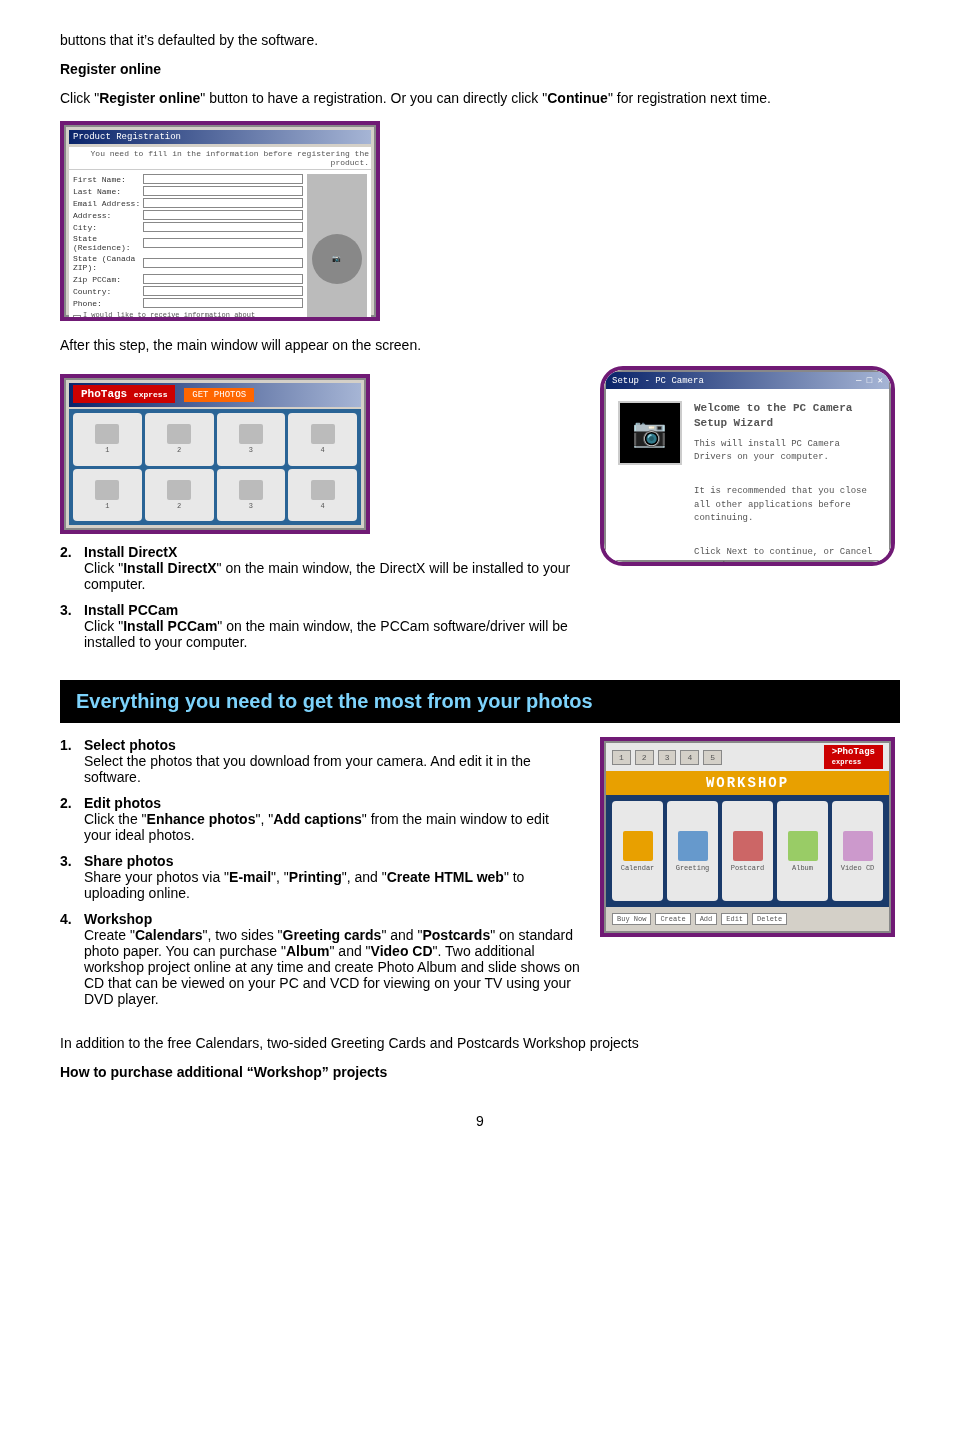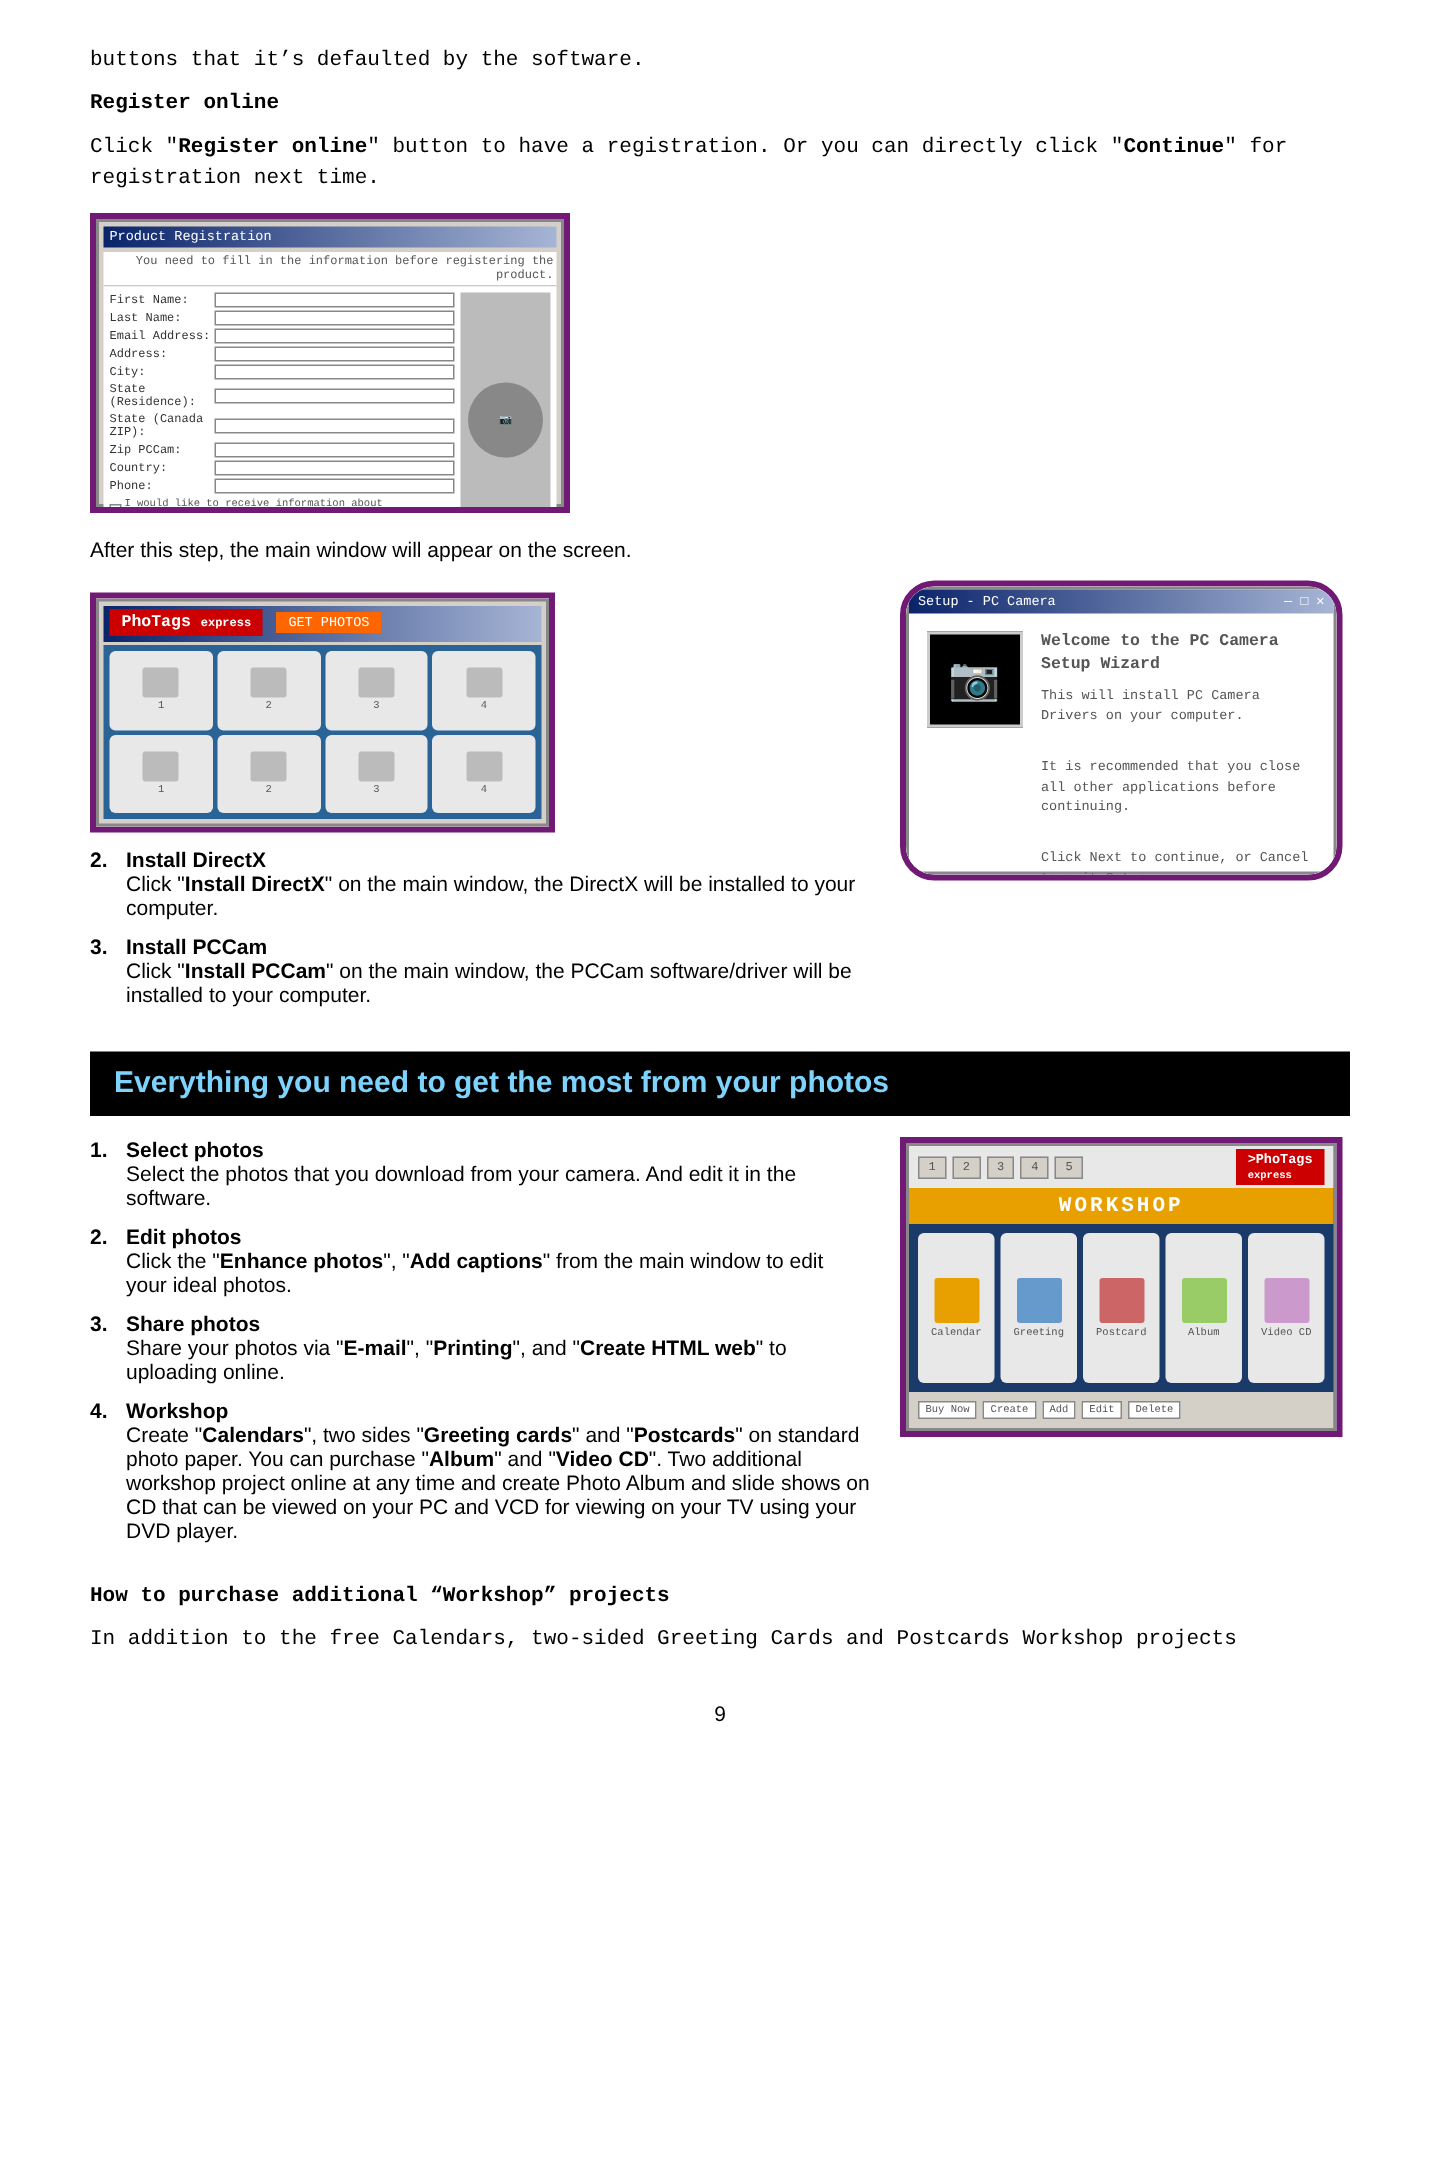--- a/index.html
+++ b/index.html
@@ -11,21 +11,21 @@
       width: 960px;
       min-height: 1447px;
       padding: 30px 60px 40px 60px;
     }
     .page-content {
       max-width: 840px;
       margin: 0 auto;
     }
     p { margin-bottom: 8px; line-height: 1.5; }
     .bold { font-weight: bold; }
-    .section-block { margin-bottom: 12px; font-family: Liberation Mono, monospace; }
+    .section-block { margin-bottom: 12px; }
     .two-col {
       display: flex;
       gap: 20px;
       margin-bottom: 16px;
     }
     .col-left { flex: 1; }
     .col-right { flex: 0 0 300px; }
     .screenshot-box {
       border: 4px solid #701a75;
       background: #ef4444;
@@ -575,21 +575,21 @@
             <div class="workshop-btn-sm">Add</div>
             <div class="workshop-btn-sm">Edit</div>
             <div class="workshop-btn-sm">Delete</div>
           </div>
         </div>
       </div>
     </div>
   </div>
 
   <div class="section-block">
+    <p>In addition to the free Calendars, two-sided Greeting Cards and Postcards Workshop projects</p>
     <p>
       <span class="bold">How to purchase additional “Workshop” projects</span>
     </p>
-    <p>In addition to the free Calendars, two-sided Greeting Cards and Postcards Workshop projects</p>
   </div>
 
   <div class="page-number">9</div>
 
 </div>
 
 </body></html>

